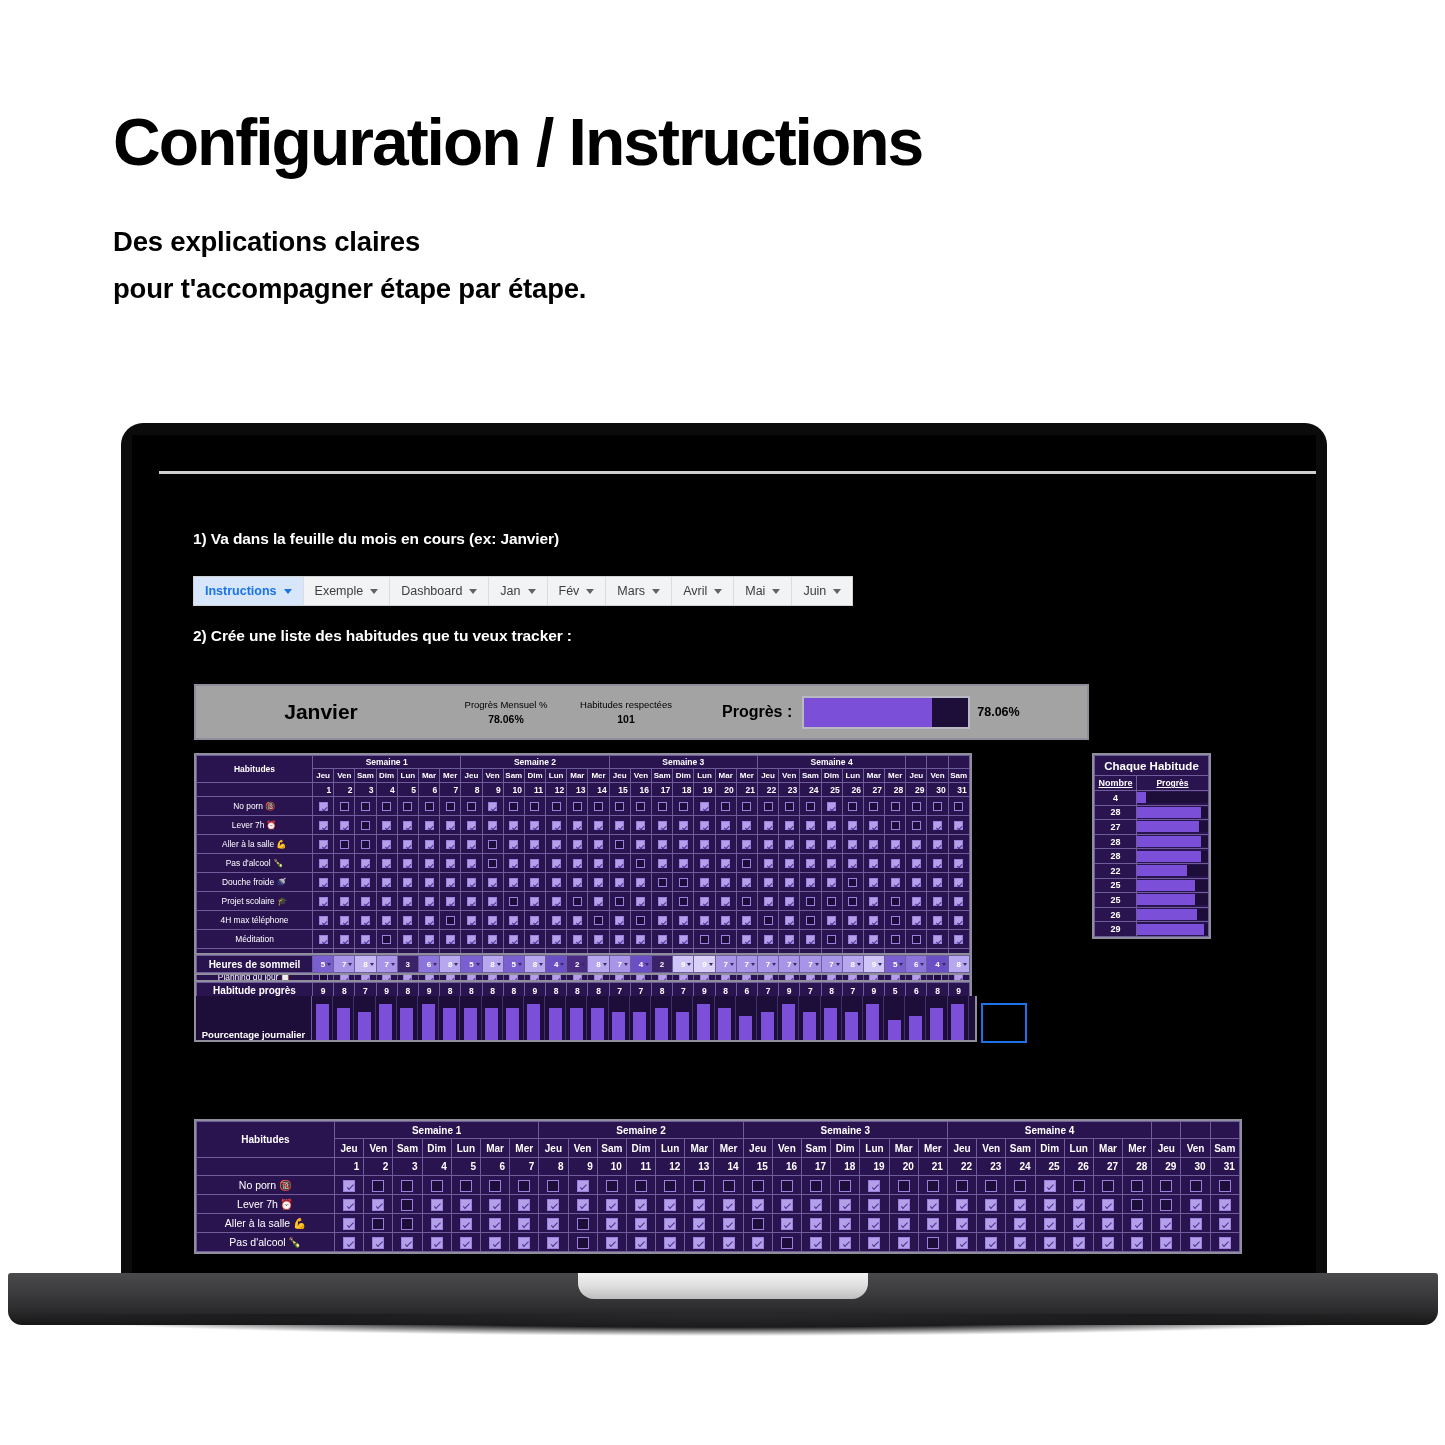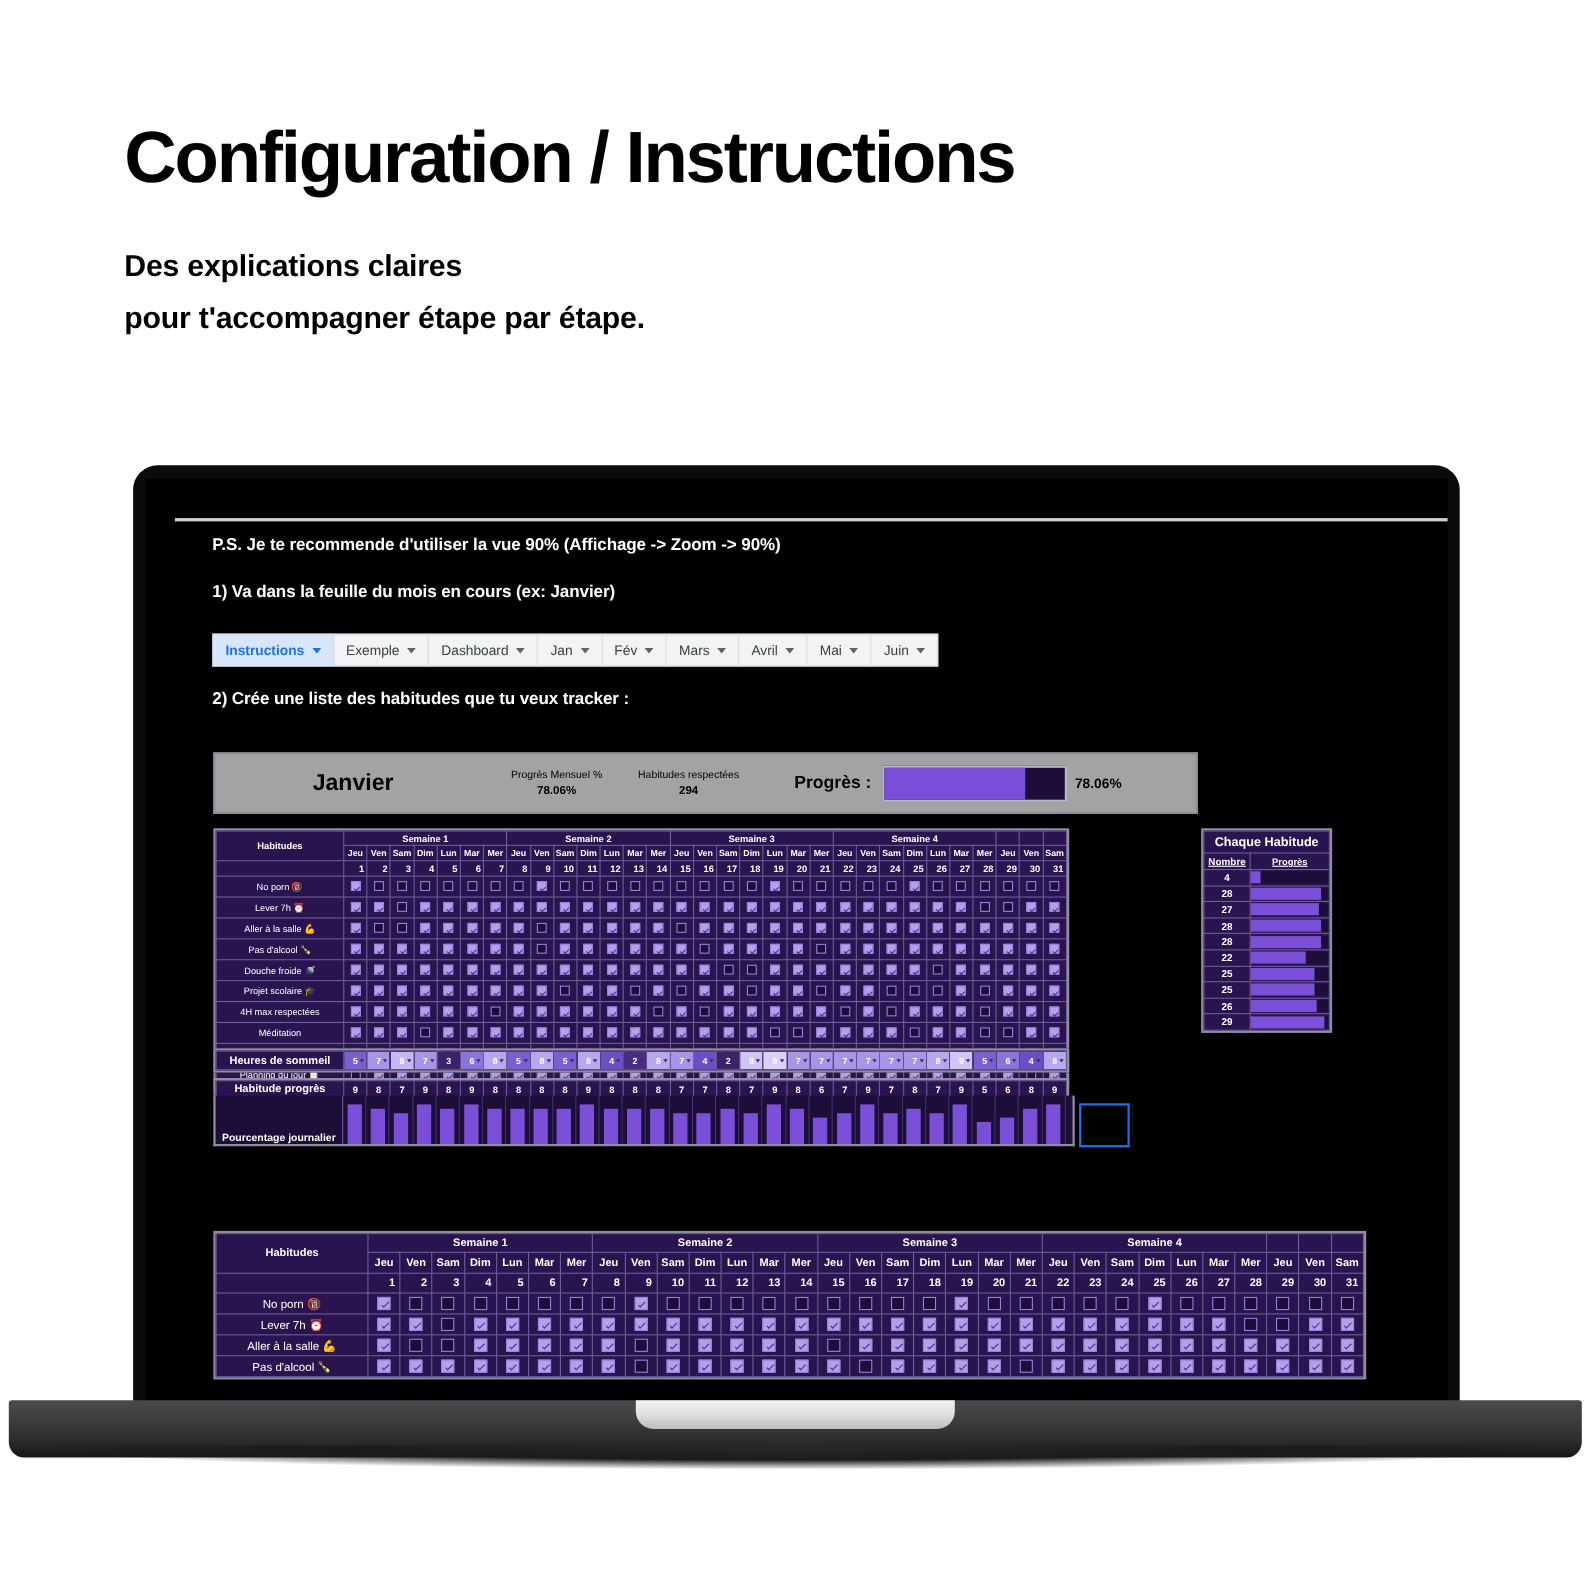--- a/index.html
+++ b/index.html
@@ -206,21 +206,20 @@
   <div class="subtitle">
     <div>Des explications claires</div>
     <div>pour t'accompagner étape par étape.</div>
   </div>
 
   <div class="laptop-lid">
     <div class="laptop-screen">
 
       <div class="divider-line"></div>
 
-      <div class="sc instr t-ps">P.S. Je te recommende d'utiliser la vue 90% (Affichage -&gt; Zoom -&gt; 90%)</div>
       <div class="sc instr t-s1">1) Va dans la feuille du mois en cours (ex: Janvier)</div>
 
       <div class="tabbar" id="tabbar">
           <div class="tab active">
             <span>Instructions</span>
             <span class="caret"></span>
           </div>
           <div class="tab">
             <span>Exemple</span>
             <span class="caret"></span>
@@ -258,21 +257,21 @@
       <div class="sc instr t-s2">2) Crée une liste des habitudes que tu veux tracker :</div>
 
       <div class="sheet-hdr">
         <div class="sh-month">Janvier</div>
         <div class="sh-kpi">
           <span>Progrès Mensuel %</span>
           <b>78.06%</b>
         </div>
         <div class="sh-kpi">
           <span>Habitudes respectées</span>
-          <b>294</b>
+          <b>101</b>
         </div>
         <div class="sh-prog-label">Progrès :</div>
         <div class="sh-bar-outer">
           <div class="sh-bar-fill" id="hdrbar" style="width: 78.06%;"></div>
         </div>
         <div class="sh-pct">78.06%</div>
       </div>
 
       <div class="hbox tbl1">
         <table class="grid t1" id="tbl1">
@@ -552,21 +551,21 @@
                 <td class="c-day"><span class="chk"></span></td>
                 <td class="c-day"><span class="chk"></span></td>
                 <td class="c-day"><span class="chk"></span></td>
                 <td class="c-day"><span class="chk on"></span></td>
                 <td class="c-day"><span class="chk"></span></td>
                 <td class="c-day"><span class="chk on"></span></td>
                 <td class="c-day"><span class="chk on"></span></td>
                 <td class="c-day"><span class="chk on"></span></td>
               </tr>
               <tr class="r-body">
-                <td class="hname">4H max respectées</td>
+                <td class="hname">4H max téléphone</td>
                 <td class="c-day"><span class="chk on"></span></td>
                 <td class="c-day"><span class="chk on"></span></td>
                 <td class="c-day"><span class="chk on"></span></td>
                 <td class="c-day"><span class="chk on"></span></td>
                 <td class="c-day"><span class="chk on"></span></td>
                 <td class="c-day"><span class="chk on"></span></td>
                 <td class="c-day"><span class="chk"></span></td>
                 <td class="c-day"><span class="chk on"></span></td>
                 <td class="c-day"><span class="chk on"></span></td>
                 <td class="c-day"><span class="chk on"></span></td>

